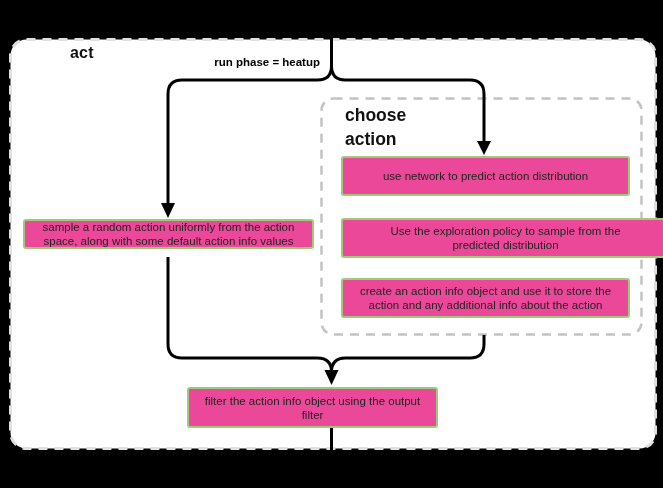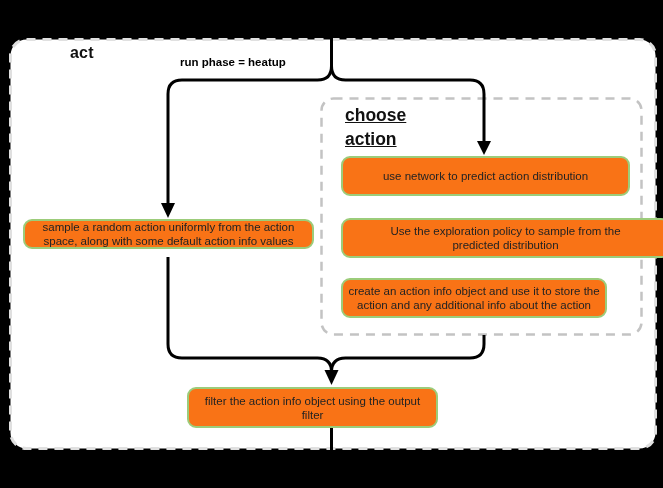--- a/index.html
+++ b/index.html
@@ -19,42 +19,42 @@
     position: absolute;
     left: 0;
     top: 0;
   }
   .node {
     position: absolute;
     display: flex;
     align-items: center;
     justify-content: center;
     box-sizing: border-box;
-    background: #f97316;
+    background: #ec4899;
     border: 2.5px solid #9ccc7a;
-    border-radius: 9px;
+    border-radius: 3px;
     color: #232323;
     font-size: 11.5px;
     line-height: 14px;
     text-align: center;
     white-space: pre-line;
     padding: 0 4px;
   }
   #node-sample   { left: 23px;  top: 219px; width: 291px; height: 30px; }
   #node-network  { left: 341px; top: 156px; width: 289px; height: 40px; }
   #node-explore  { left: 341px; top: 218px; width: 329px; height: 40px; }
-  #node-create   { left: 341px; top: 278px; width: 266px; height: 40px; }
+  #node-create   { left: 341px; top: 278px; width: 289px; height: 40px; }
   #node-filter   { left: 187px; top: 387px; width: 251px; height: 41px; }
   .branch-label {
     position: absolute;
     top: 56px;
     font-size: 11.5px;
     font-weight: bold;
     color: #000000;
-    text-align: left;
+    text-align: right;
     white-space: nowrap;
   }
   #label-heatup   { left: 180px; width: 140px; }
   #label-training { left: 340px; width: 130px; }
   #act-title {
     position: absolute;
     left: 28px;
     top: 44px;
     font-size: 16px;
     font-weight: bold;
@@ -64,21 +64,20 @@
   }
   #choose-title {
     position: absolute;
     left: 345px;
     top: 103px;
     font-size: 17.5px;
     font-weight: bold;
     line-height: 24px;
     color: #111111;
     white-space: pre-line;
-    text-decoration: underline;
   }
 </style>
 </head>
 <body>
 
 <div id="stage">
 
   <svg id="flow-svg" width="663" height="488" viewBox="0 0 663 488">
 
     <rect x="10.5" y="39.5" width="645" height="409" rx="16" fill="#ffffff" stroke="#e0e0e0" stroke-width="3" stroke-dasharray="9 7"></rect>

